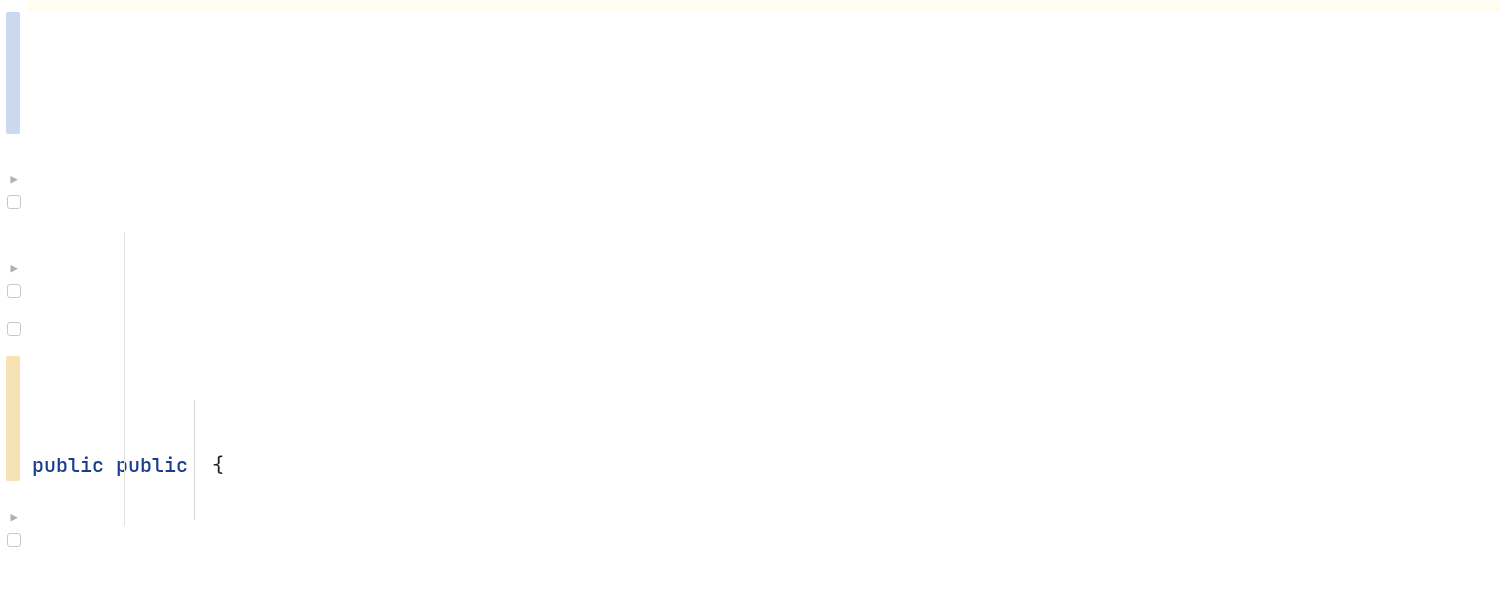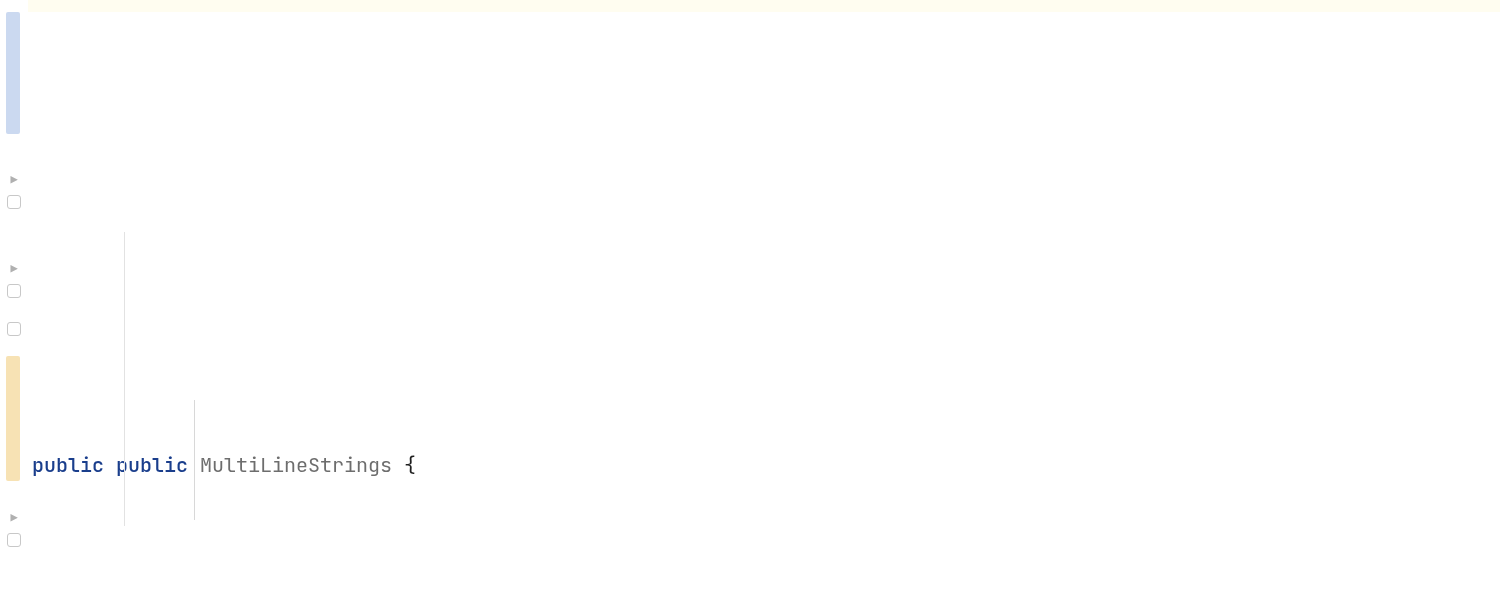--- a/index.html
+++ b/index.html
@@ -133,21 +133,21 @@
         <span class="fold-house"></span>
       </div>
   </div>
 
   <div class="code-area">
 
     <div class="method-guide" style="left:96px; top:232px; height:294px;"></div>
     <div class="continuation-guide" style="left:166px; top:400px; height:120px;"></div>
 
     
-    <div class="code-line"><span class="kw">public</span><span class="plain">&nbsp;</span><span class="kw">public</span><span class="plain">&nbsp;</span><span class="cls">MultiLineStrings</span><span class="punct"> {</span></div>
+    <div class="code-line"><span class="kw">public</span><span class="plain">&nbsp;</span><span class="kw">public</span><span class="plain">&nbsp;</span><span class="punct"> {</span></div>
 
     
     
 
     
     
 
     
     
 

